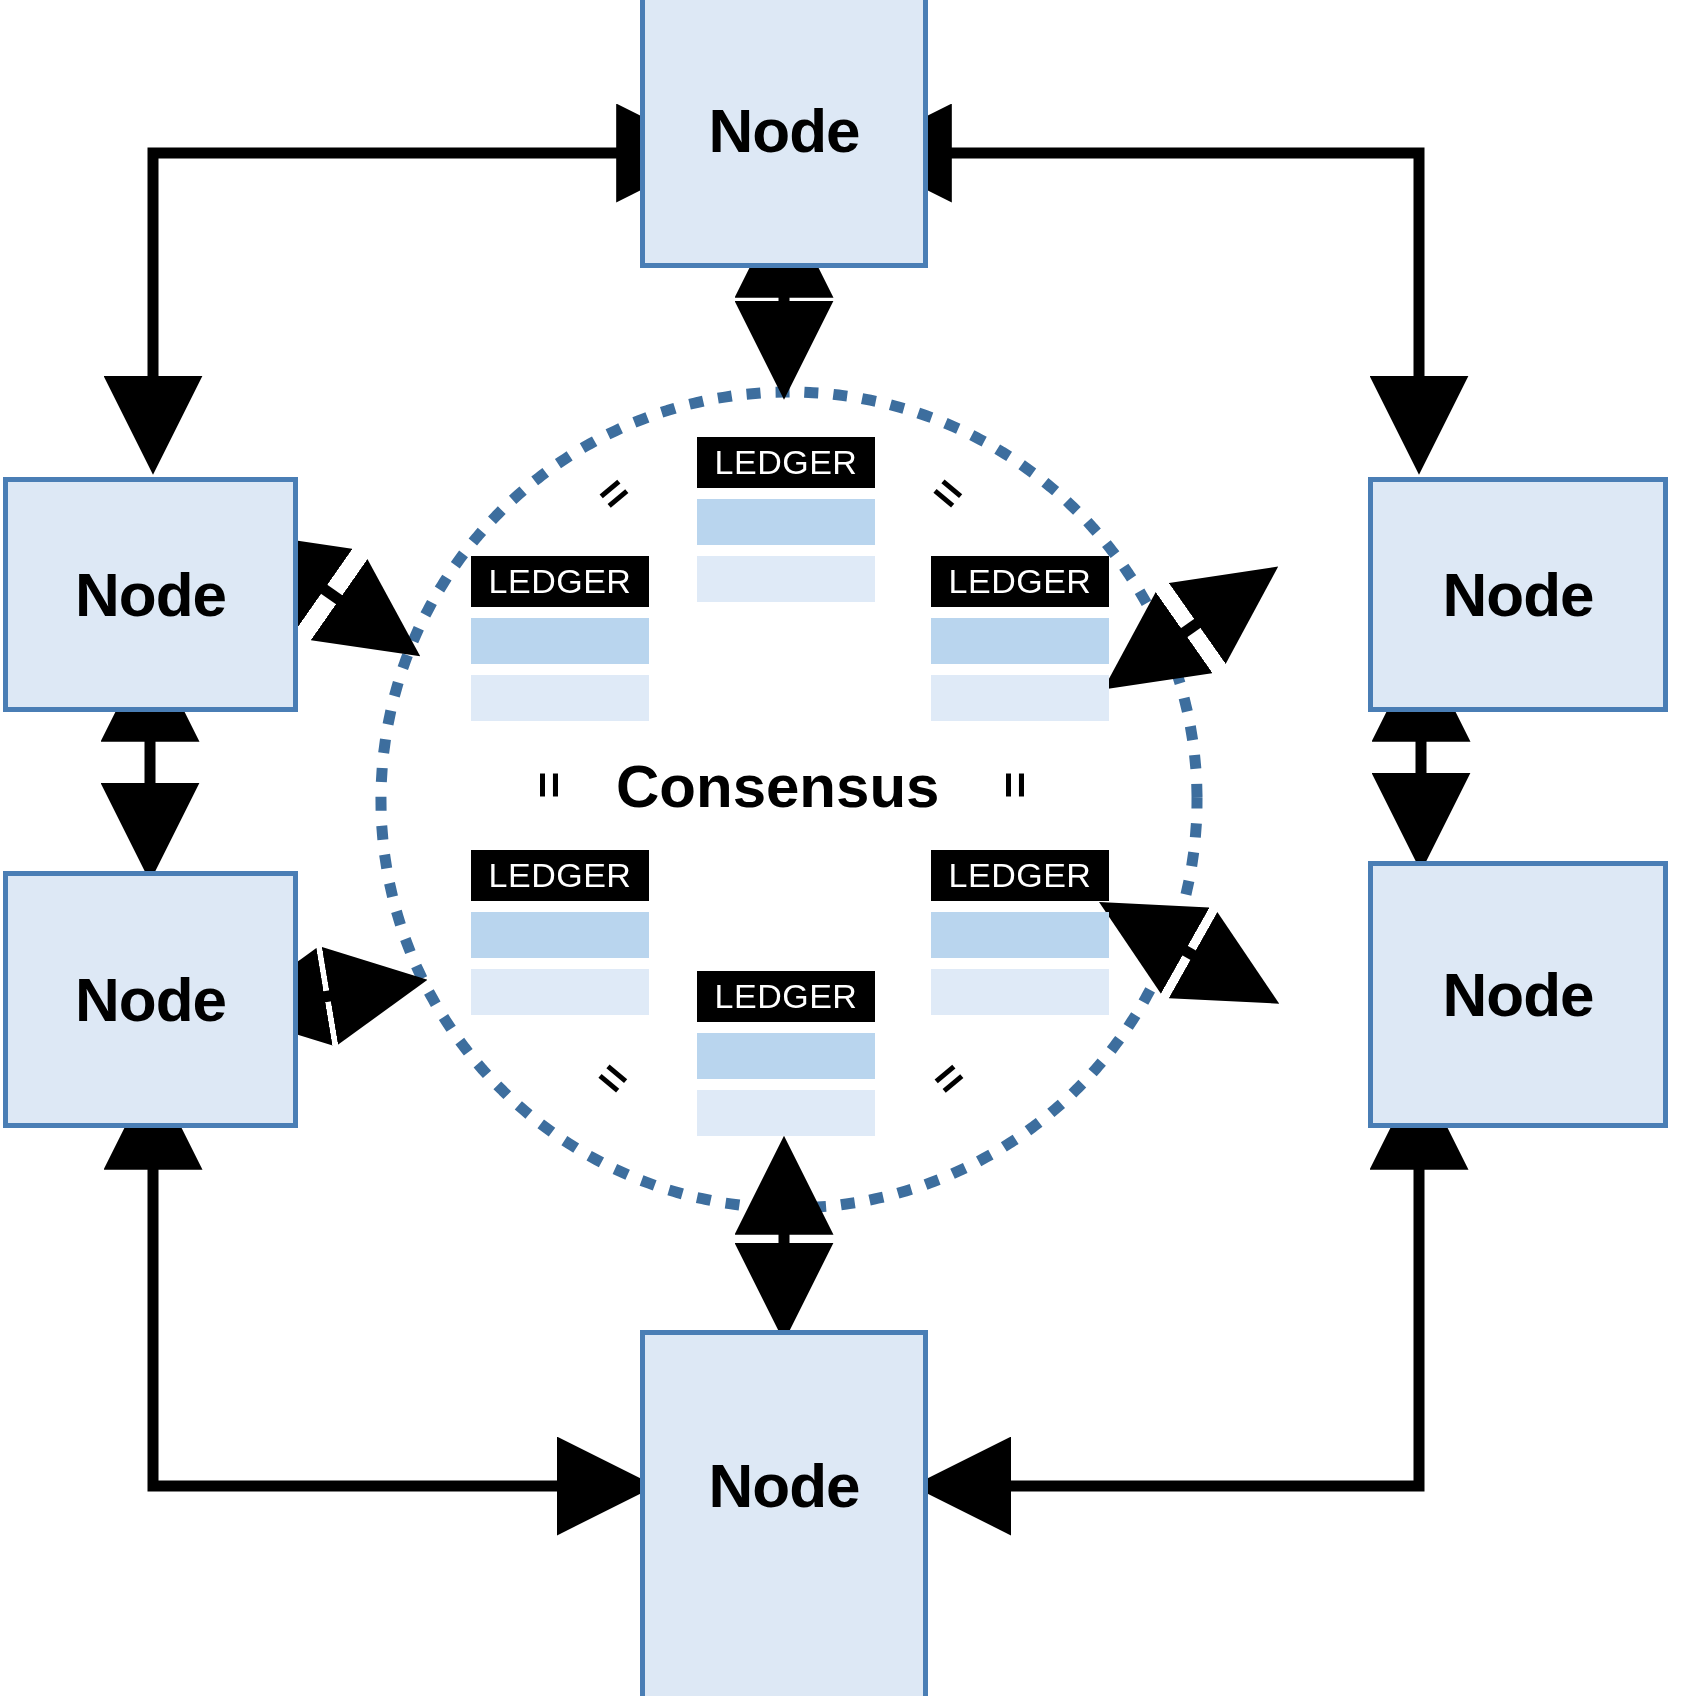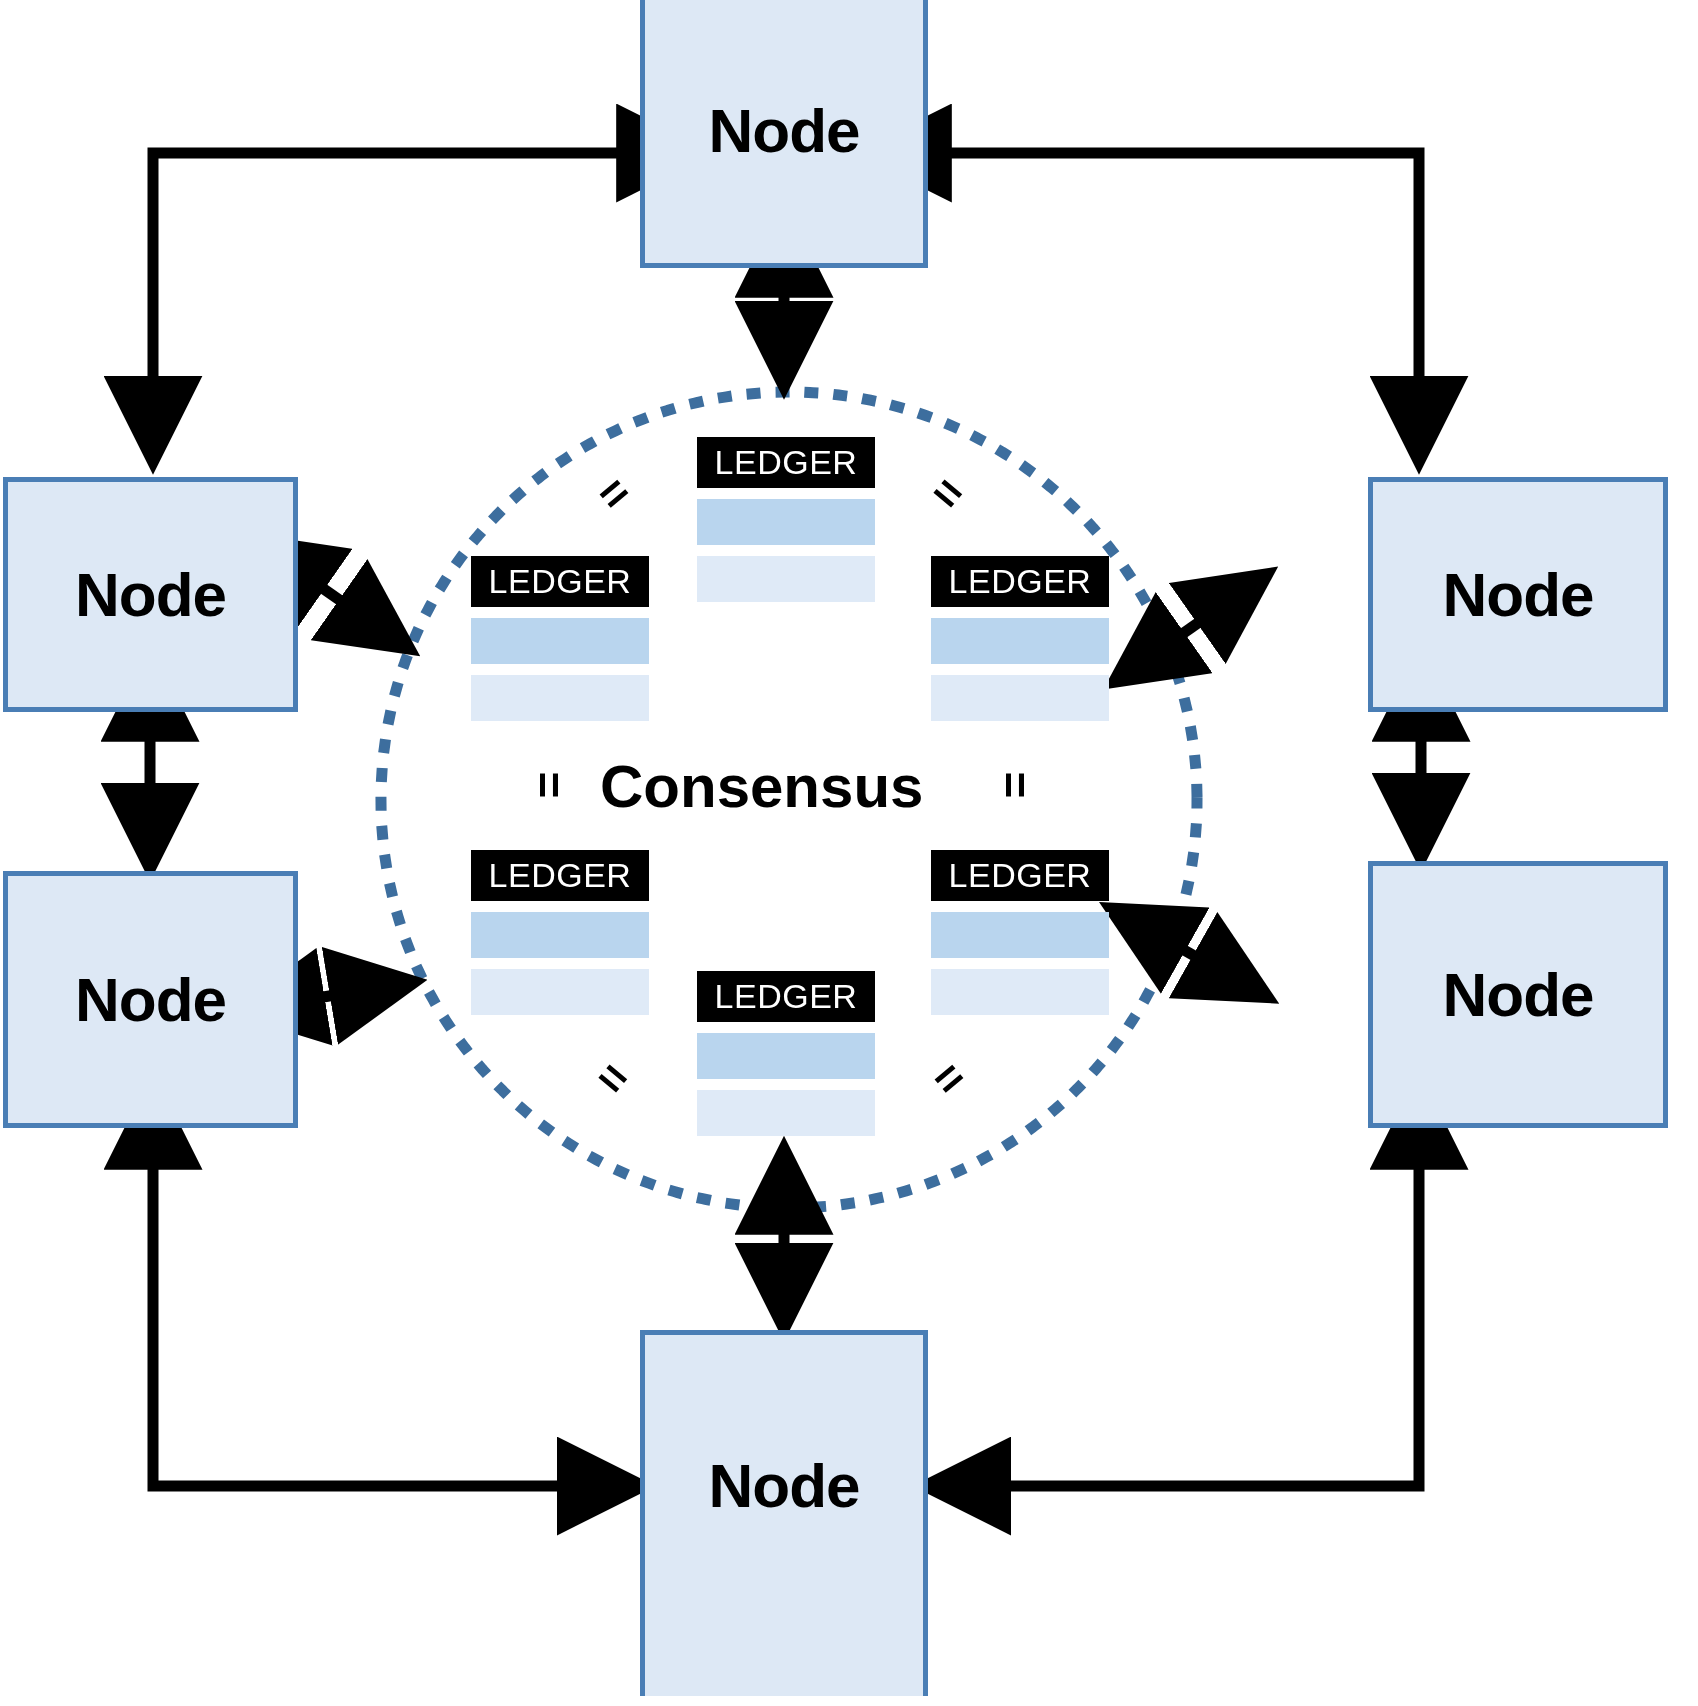--- a/index.html
+++ b/index.html
@@ -191,15 +191,15 @@
     <div class="ledger-row low"></div>
   </div>
 
   <div class="eq" style="left:600px; top:470px; transform:rotate(-40deg);">=</div>
   <div class="eq" style="left:935px; top:470px; transform:rotate(40deg);">=</div>
   <div class="eq" style="left:536px; top:762px; transform:rotate(90deg);">=</div>
   <div class="eq" style="left:1002px; top:762px; transform:rotate(90deg);">=</div>
   <div class="eq" style="left:600px; top:1055px; transform:rotate(40deg);">=</div>
   <div class="eq" style="left:935px; top:1055px; transform:rotate(-40deg);">=</div>
 
-  <div class="consensus-label" style="left:600px; top:757px;">Consensus</div>
+  <div class="consensus-label" style="left:616px; top:757px;">Consensus</div>
 
 </div>
 
 </body></html>

